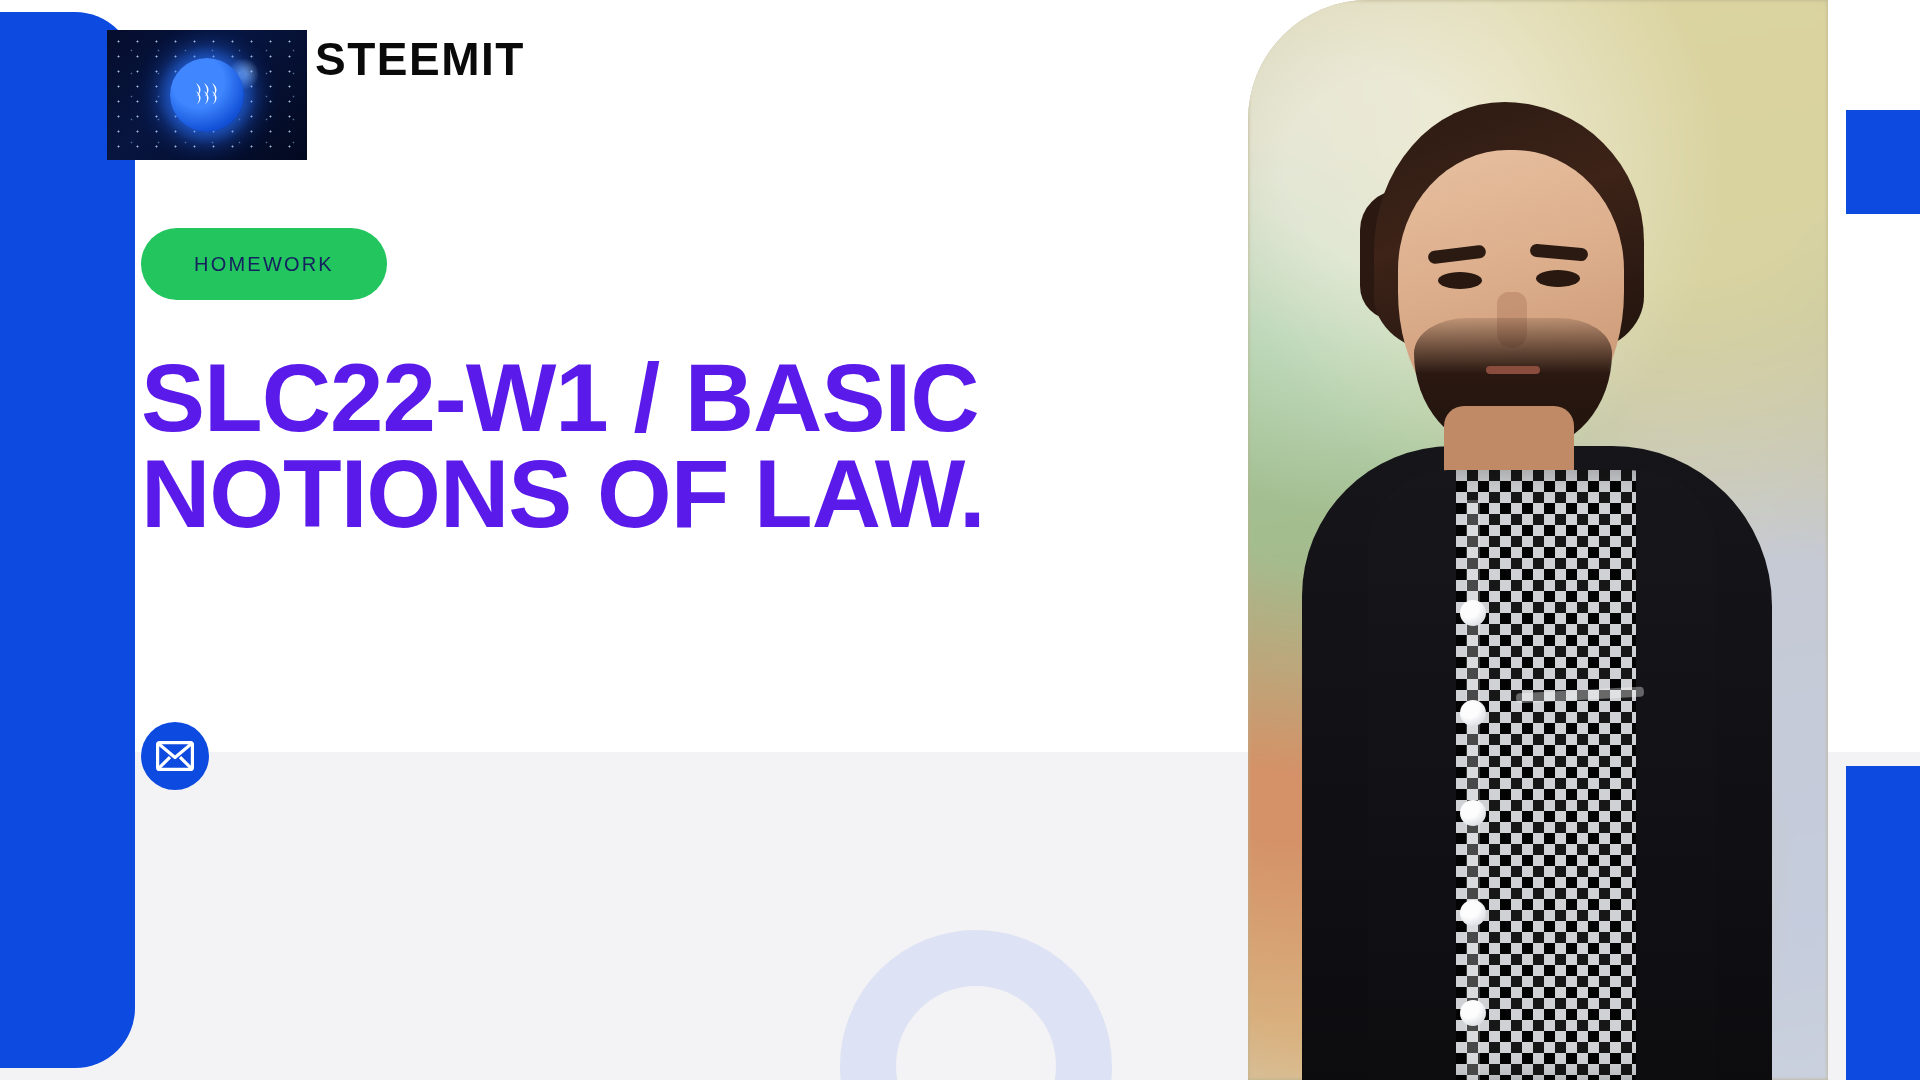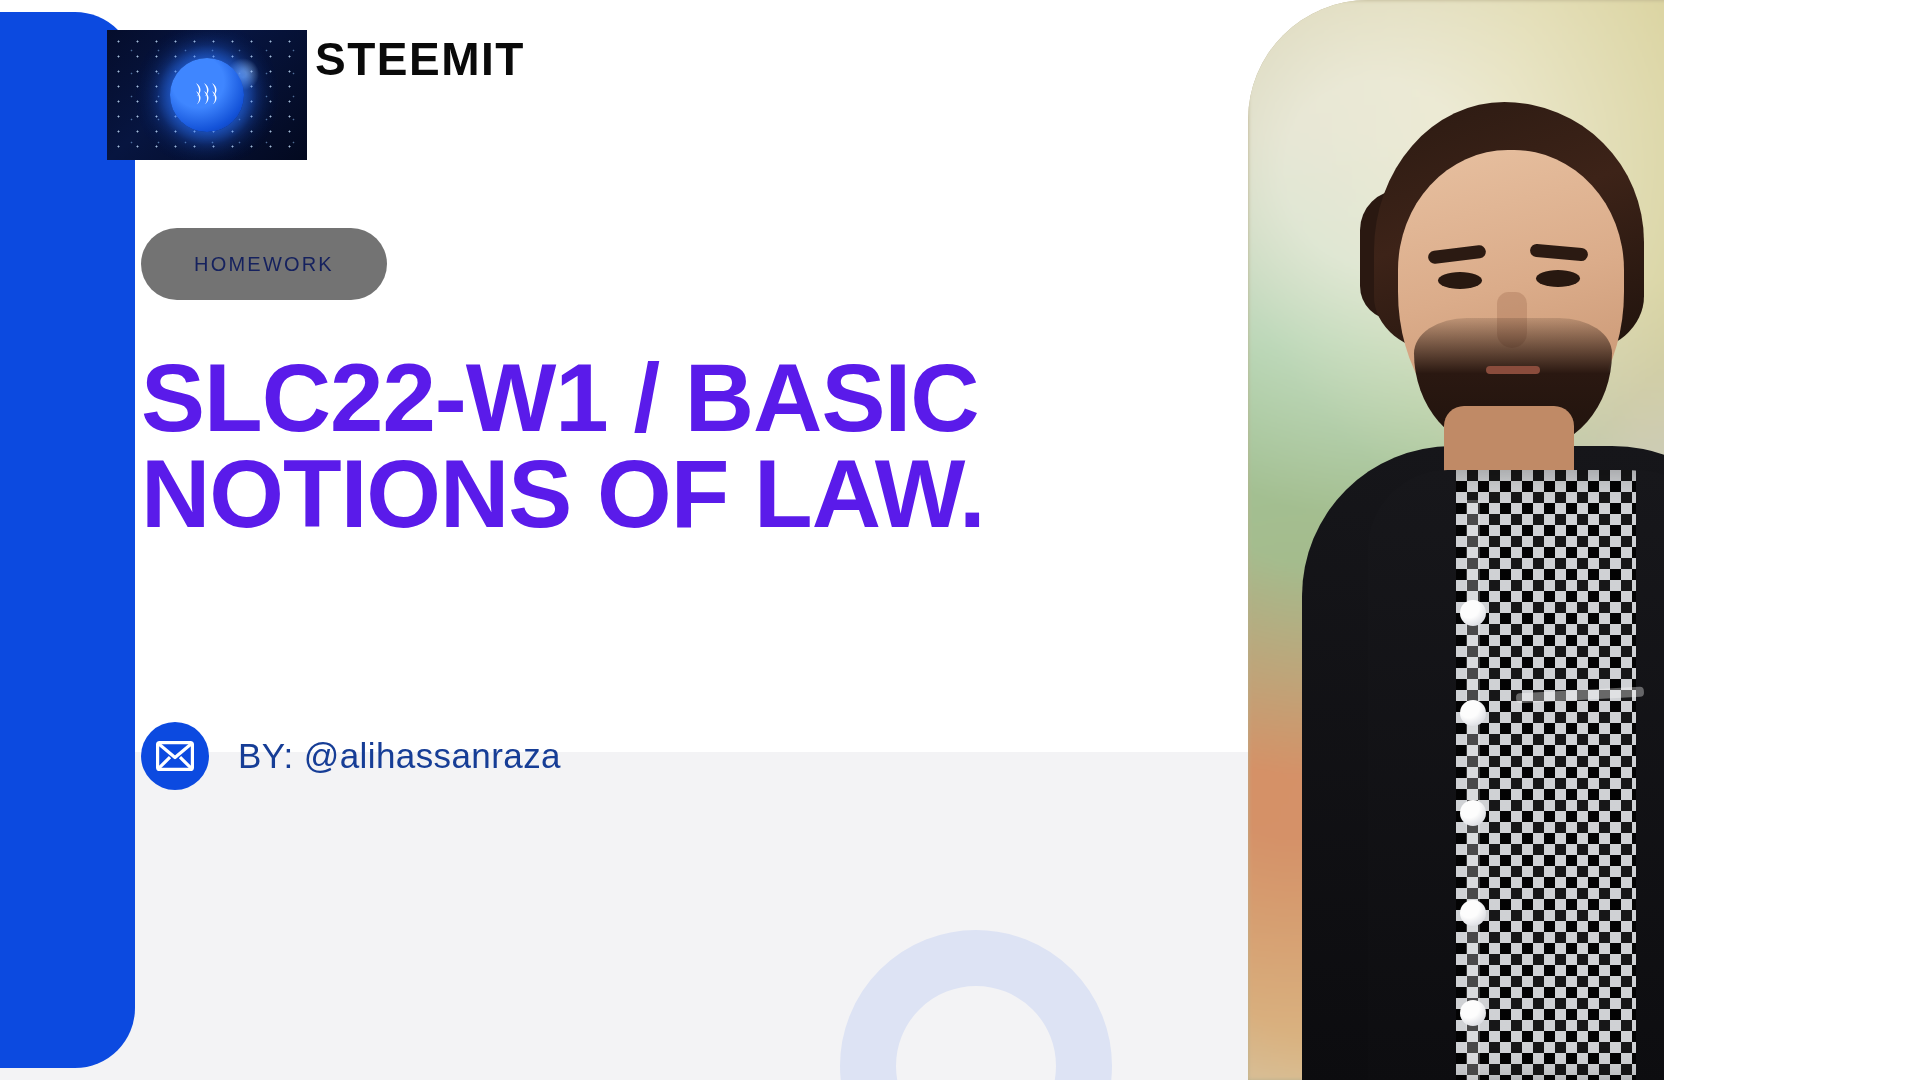--- a/index.html
+++ b/index.html
@@ -1,19 +1,19 @@
 <!DOCTYPE html>
 <html><head>
 <meta charset="utf-8">
 <style>
   * { margin:0; padding:0; box-sizing:border-box; }
   html,body { width:1920px; height:1080px; overflow:hidden; background:#ffffff; }
   body { font-family:"Liberation Sans", sans-serif; position:relative; }
 
-  #stage { position:absolute; inset:0; width:1664px; height:1080px; background:#ffffff; overflow:hidden; }
+  #stage { position:absolute; inset:0; width:1920px; height:1080px; background:#ffffff; overflow:hidden; }
 
   
   .bg-white { position:absolute; left:0; top:0; width:1920px; height:752px; background:#ffffff; }
   .bg-gray  { position:absolute; left:0; top:752px; width:1920px; height:328px; background:#f3f3f5; }
 
   
   .deco-ring {
     position:absolute; left:840px; top:930px; width:272px; height:272px;
     border-radius:50%; border:56px solid #dde3f4; background:transparent;
   }
@@ -135,21 +135,21 @@
     box-shadow:0 0 22px 8px rgba(40,110,250,.65);
     display:flex; align-items:center; justify-content:center;
   }
   .logo-coin svg { width:40px; height:40px; }
   .brand-text { position:absolute; left:315px; top:36px; font-size:46px; font-weight:700;
                 letter-spacing:1.5px; color:#0a0a0a; line-height:1; }
 
   
   .pill {
     position:absolute; left:141px; top:228px; width:246px; height:72px;
-    background:#737373; border-radius:36px;
+    background:#22c55e; border-radius:36px;
     display:flex; align-items:center; justify-content:center;
   }
   .pill span { font-size:20px; letter-spacing:2.2px; color:#15215e; font-weight:400; }
 
   
   .title {
     position:absolute; left:112px; top:350px; width:900px;
     font-size:96px; font-weight:700; line-height:1.0; letter-spacing:-1px;
     color:#5a1bea; white-space:pre-line;margin-left:29px;
   }
@@ -231,16 +231,15 @@
 NOTIONS OF LAW.</div>
 
   <div class="byline">
     <span class="mail-circle">
       <svg viewBox="0 0 38 30">
         <rect x="1.6" y="1.6" width="34.8" height="26.8" rx="2" fill="none" stroke="#ffffff" stroke-width="3.2"></rect>
         <path d="M2.6 2.8 L19 16.5 L35.4 2.8" fill="none" stroke="#ffffff" stroke-width="3.2" stroke-linejoin="round"></path>
         <path d="M2.6 27.4 L14 16.2 M35.4 27.4 L24 16.2" fill="none" stroke="#ffffff" stroke-width="3.2"></path>
       </svg>
     </span>
-    <span class="byline-text">BY: @alihassanraza</span>
   </div>
 
 </div>
 
 </body></html>

